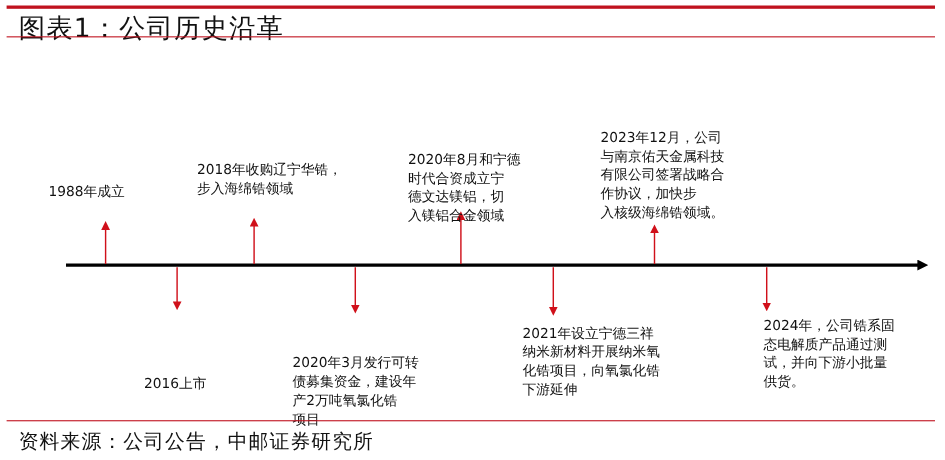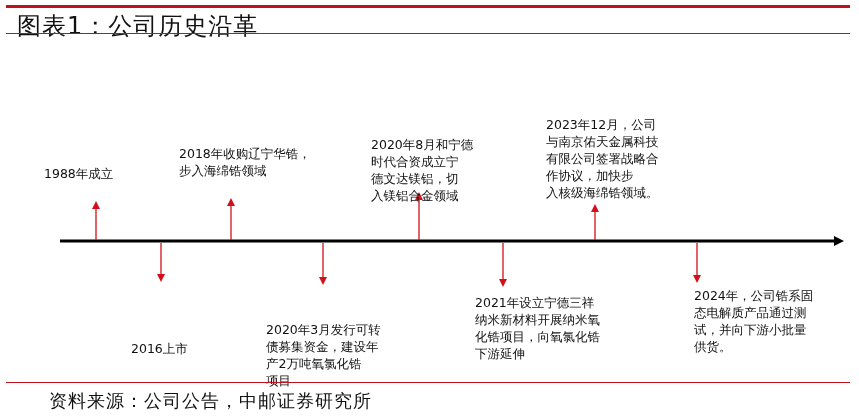--- a/index.html
+++ b/index.html
@@ -2,21 +2,21 @@
 <html><head>
 <meta charset="utf-8">
 <style>
   html, body { margin: 0; padding: 0; background: #ffffff; }
   body { width: 859px; height: 418px; position: relative; overflow: hidden;
          font-family: "DejaVu Sans", "Liberation Sans", sans-serif; color: #1a1a1a; }
   .top-rule { position: absolute; left: 6px; top: 5px; width: 844px; height: 3px; background: #c0121e; }
   .title { position: absolute; left: 17px; top: 10px; font-size: 24px; letter-spacing: 1px; color: #111; }
   .title-rule { position: absolute; left: 6px; top: 33px; width: 844px; height: 1px; background: #c0121e; }
   .bottom-rule { position: absolute; left: 6px; top: 382px; width: 844px; height: 1px; background: #c0121e; }
-  .source { position: absolute; left: 17px; top: 389px; font-size: 18px; letter-spacing: 1px; color: #111; margin-left: 32px; }
+  .source { position: absolute; left: 17px; top: 389px; font-size: 18px; letter-spacing: 1px; color: #111; }
   svg.timeline { position: absolute; left: 0; top: 0; }
   .label { position: absolute; font-size: 12.5px; line-height: 17px; color: #111; white-space: pre-line; }
 </style>
 </head>
 <body>
 
 <div class="top-rule"></div>
 <div class="title">图表1：公司历史沿革</div>
 <div class="title-rule"></div>
 

